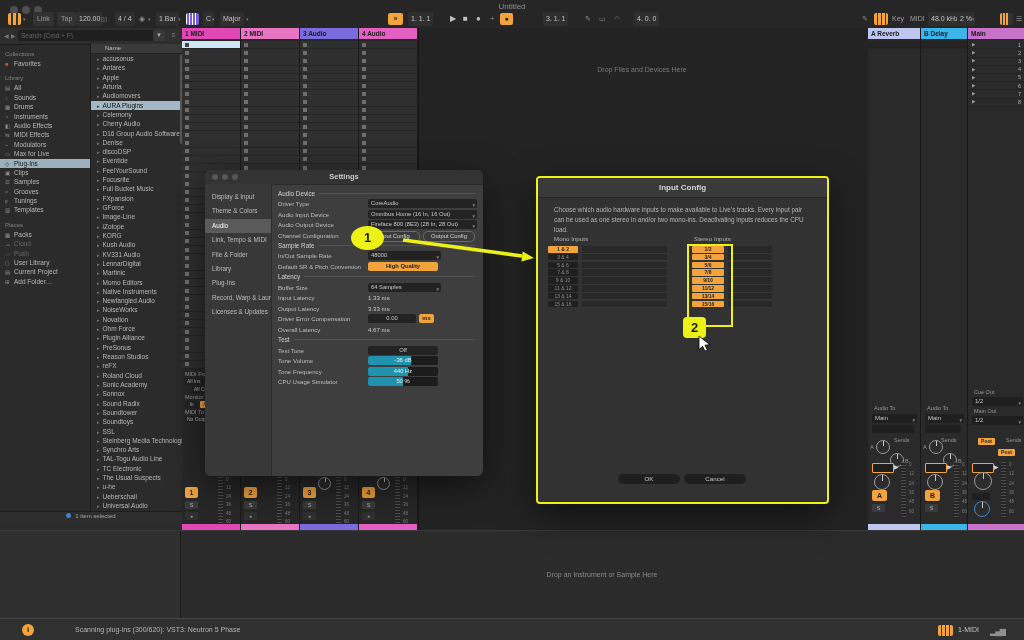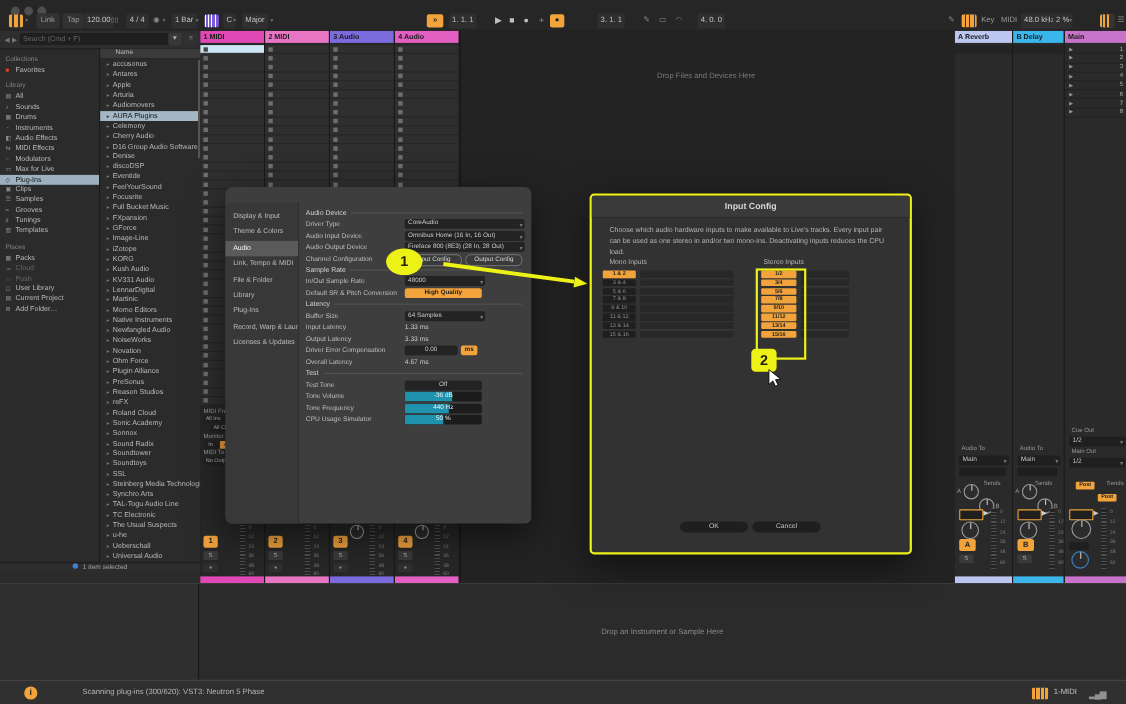--- a/index.html
+++ b/index.html
@@ -144,20 +144,21 @@
 </style>
 </head>
 <body>
 
 <div id="app">
 
   <div id="header">
     <span class="tlight" style="left:10px"></span>
     <span class="tlight" style="left:22px"></span>
     <span class="tlight" style="left:34px"></span>
+    <div id="win-title">Untitled</div>
 
     <span class="oicon" style="left:8px;background-image:linear-gradient(90deg,transparent 0 3px,#333 3px 5px,transparent 5px 8px,#333 8px 10px,transparent 10px)"></span>
     <span class="tb caret" style="left:23px">▾</span>
     <span class="tb btn" style="left:33px">Link</span>
     <span class="tb btn" style="left:57px">Tap</span>
     <span class="tb val" style="left:76px">120.00</span>
     <span class="tb glyph" style="left:101px;font-size:6px">▯▯</span>
     <span class="tb val" style="left:115px">4 / 4</span>
     <span class="tb glyph" style="left:139px">◉</span>
     <span class="tb caret" style="left:148px">▾</span>
@@ -997,20 +998,26 @@
   </div>
   <div id="status-bar">
     <div id="status-info-icon">i</div>
     <div id="status-msg">Scanning plug-ins (300/620): VST3: Neutron 5 Phase</div>
     <div id="status-midi-icon"></div>
     <div id="status-midi-label">1-MIDI</div>
     <div id="status-meter">▂▄▆</div>
   </div>
 
   <div id="settings">
+    <div id="settings-titlebar">
+      <span class="mini-light" style="left:7px"></span>
+      <span class="mini-light" style="left:17px"></span>
+      <span class="mini-light" style="left:27px"></span>
+      <div class="t">Settings</div>
+    </div>
     <div id="settings-tabs">
         <div class="stab">Display &amp; Input</div>
         <div class="stab">Theme &amp; Colors</div>
         <div class="stab active">Audio</div>
         <div class="stab">Link, Tempo &amp; MIDI</div>
         <div class="stab">File &amp; Folder</div>
         <div class="stab">Library</div>
         <div class="stab">Plug-Ins</div>
         <div class="stab">Record, Warp &amp; Launch</div>
         <div class="stab">Licenses &amp; Updates</div>

